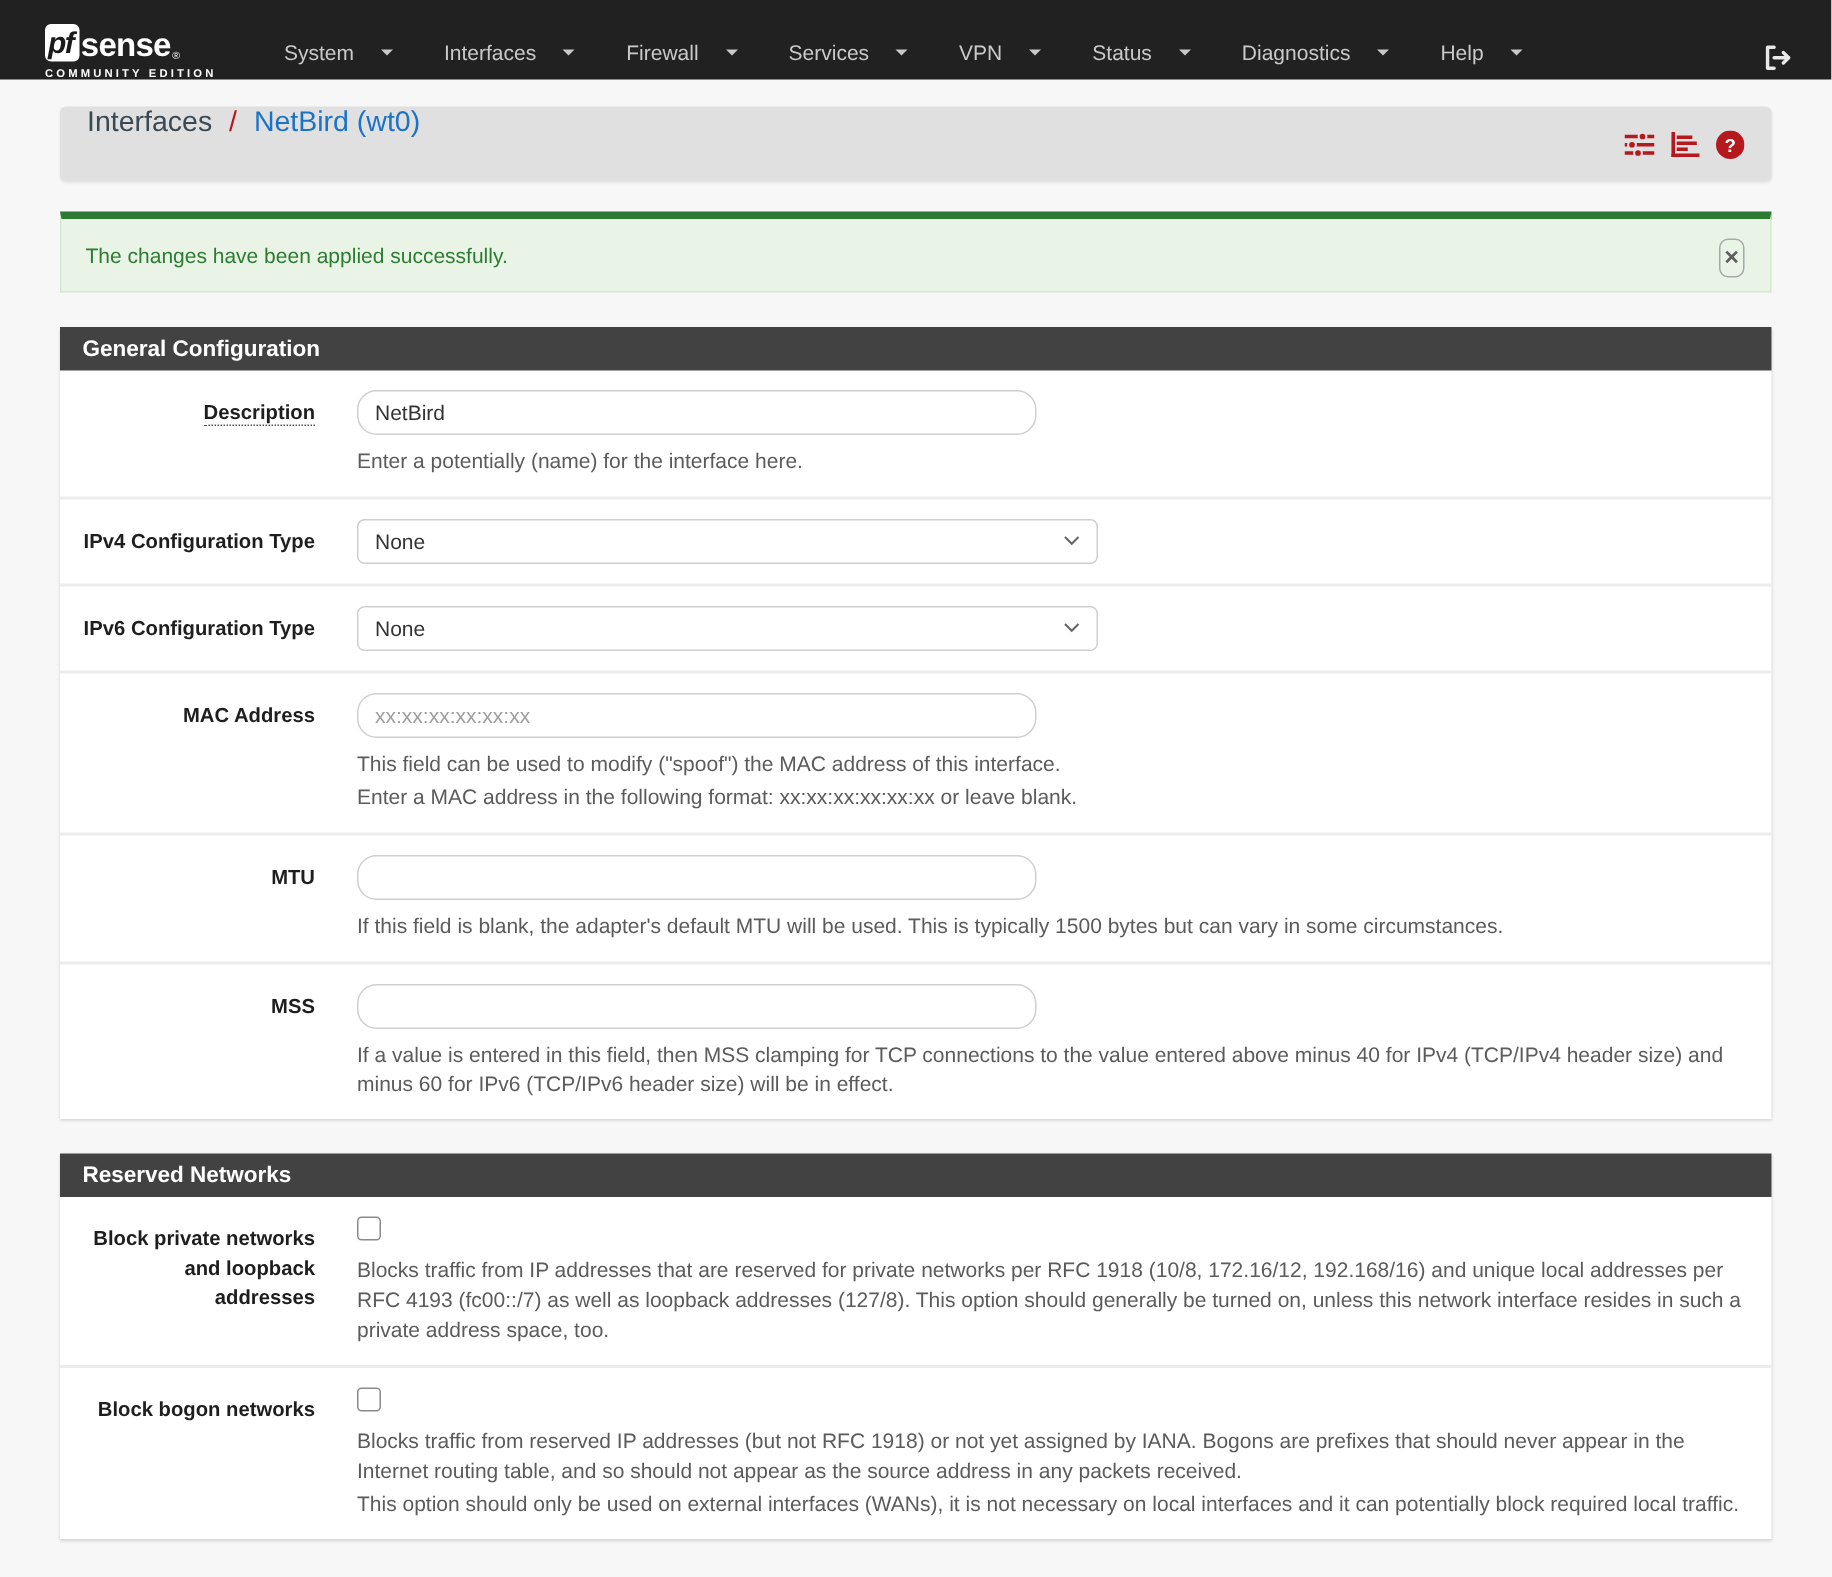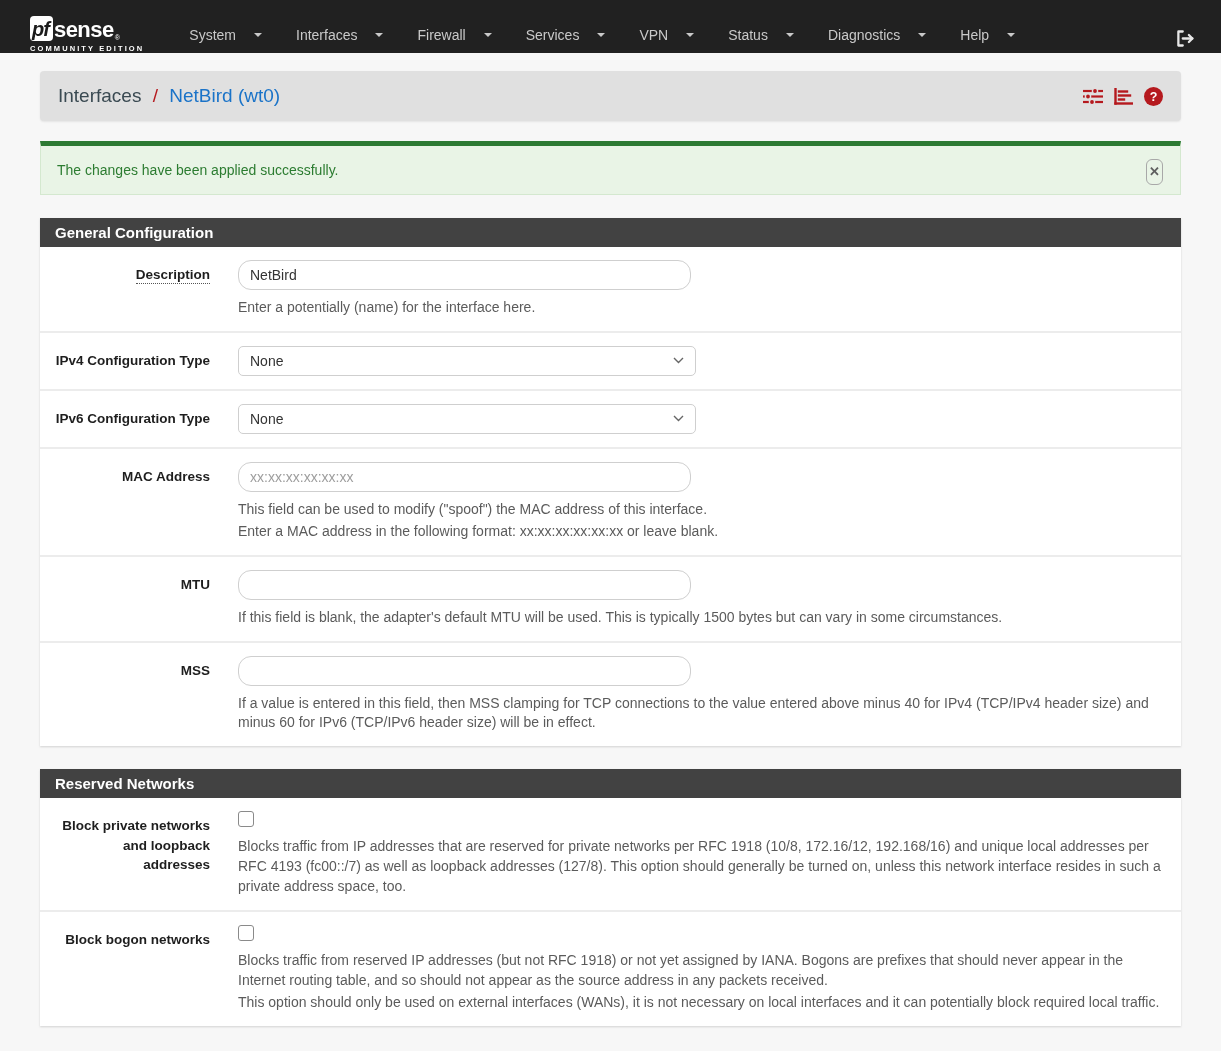--- a/index.html
+++ b/index.html
@@ -14,21 +14,21 @@
   .sense { color:#fff; font-weight:bold; font-size:22px; letter-spacing:-0.5px; margin-left:1px; }
   .reg { color:#fff; font-size:7px; margin-left:1px; }
   .edition { color:#fff; font-size:7.5px; letter-spacing:2.1px; font-weight:bold; margin-top:3px; }
   .menu { display:flex; list-style:none; margin-left:28px; }
   .menu li { color:#c9c9c9; font-size:14px; padding:10px 17px; display:flex; align-items:center; gap:18px; cursor:pointer; }
   .caret { width:0; height:0; border-left:4px solid transparent; border-right:4px solid transparent; border-top:4px solid #c9c9c9; display:inline-block; }
   .nav-right { margin-left:auto; display:flex; align-items:center; }
   .signout { cursor:pointer; display:flex; padding:4px; }
 
   
-  .crumb-bar { margin:18px 40px 0; height:50px; background:#e0e0e0; border-radius:4px; display:flex; align-items:center; padding:0 18px; box-shadow:0 1px 2px rgba(0,0,0,.08); }
+  .crumb-bar { margin:18px 40px 0; height:50px; background:#e0e0e0; border-radius:4px; display:flex; padding:0 18px; box-shadow:0 1px 2px rgba(0,0,0,.08); }
   .crumb-text { font-size:19px; color:#3a4a52; }
   .crumb-text .sep { color:#b5191e; margin:0 6px; }
   .crumb-text a { color:#1a73c8; text-decoration:none; cursor:pointer; }
   .crumb-icons { margin-left:auto; display:flex; align-items:center; gap:11px; }
   .crumb-icons .cicon { cursor:pointer; display:flex; }
 
   
   .alert { margin:20px 40px 0; background:#e9f4e6; border:1px solid #d4e8cf; border-top:5px solid #2d7a33; color:#2c7c31; font-size:14px; padding:16px 44px 16px 16px; position:relative; }
   .alert-close { position:absolute; right:17px; top:13px; width:17px; height:26px; border:1px solid #a8a8a8; border-radius:6px; background:transparent; color:#5f5f5f; font-size:13px; font-weight:bold; line-height:24px; text-align:center; cursor:pointer; padding:0; }
 
@@ -40,21 +40,21 @@
   .flabel { text-align:right; font-weight:bold; font-size:13.5px; color:#1e1e1e; padding-top:5px; line-height:1.45; }
   .flabel.u { }
   .flabel.u .lbl-txt { border-bottom:1px dotted #555; padding-bottom:1px; cursor:help; }
   .fctrl { font-size:14px; color:#333; }
   .ck-line { display:flex; align-items:center; gap:12px; padding-top:3px; }
   .ckbox { width:16px; height:16px; border-radius:3px; flex:0 0 16px; display:flex; align-items:center; justify-content:center; cursor:pointer; font-size:12px; line-height:1; }
   .ckbox.checked { background:#8a8a8a; border:1px solid #6f6f6f; color:#fff; }
   .ckbox.unchecked { background:#fff; border:1px solid #8a8a8a; color:transparent; }
   .txt-input { width:453px; height:30px; border:1px solid #cfcfcf; border-radius:13px; padding:5px 11px; font-size:14px; color:#333; font-family:"Liberation Sans",sans-serif; background:#fff; }
   .txt-input::placeholder { color:#9e9e9e; }
-  .sel { width:458px; height:30px; border:1px solid #cfcfcf; border-radius:5px; padding:5px 11px; font-size:14px; color:#333; background:#fff; display:flex; align-items:center; justify-content:space-between; cursor:pointer; }
+  .sel { width:494px; height:30px; border:1px solid #cfcfcf; border-radius:5px; padding:5px 11px; font-size:14px; color:#333; background:#fff; display:flex; align-items:center; justify-content:space-between; cursor:pointer; }
   .help { color:#5b5b5b; font-size:14px; line-height:1.42; margin-top:8px; }
   .help.tight { margin-top:9px; }
 </style>
 </head>
 <body>
 
 <nav class="navbar">
   <div class="logo">
     <div class="logo-row">
       <span class="pf-box">pf</span>

